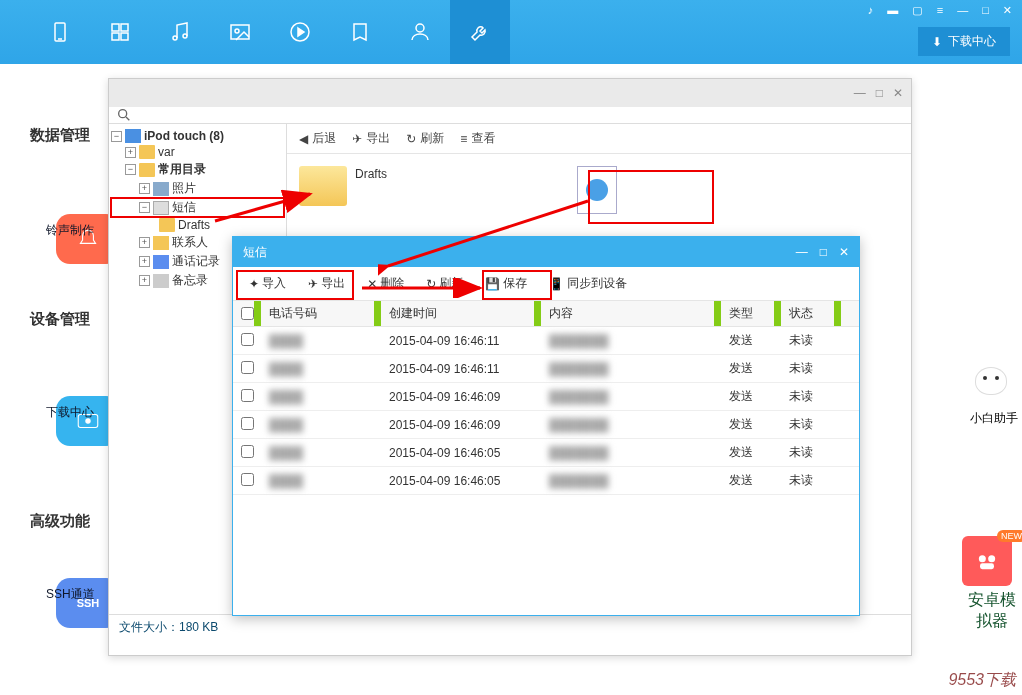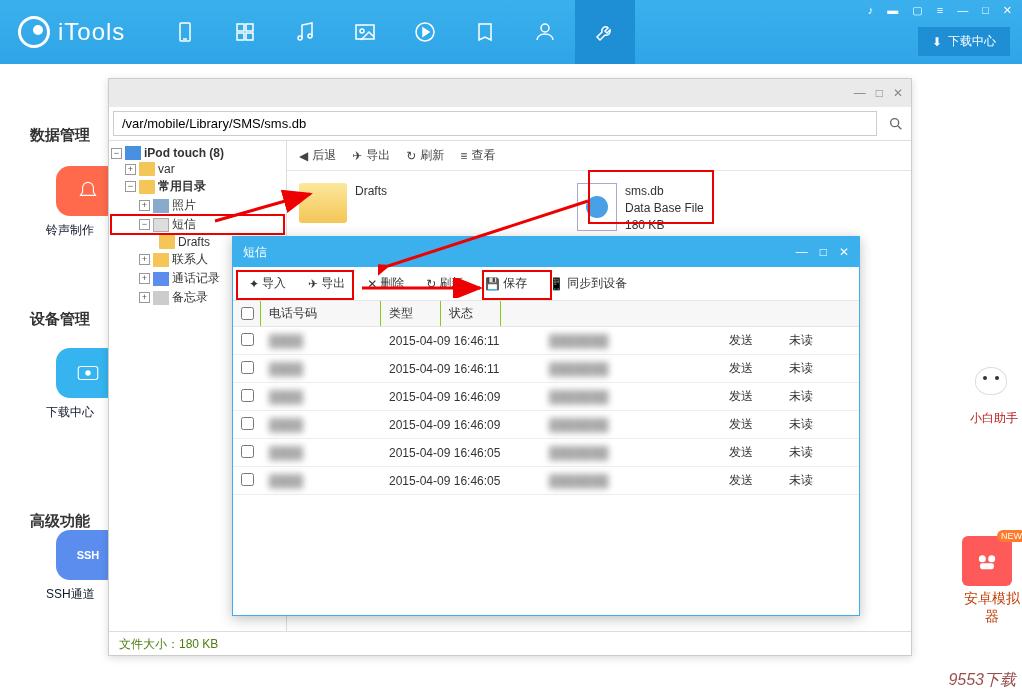--- a/index.html
+++ b/index.html
@@ -15,21 +15,21 @@
 .nav-icon { width: 60px; height: 64px; display: flex; align-items: center; justify-content: center; cursor: pointer; }
 .nav-icon.active { background: #1e8fd4; }
 .nav-icon svg { width: 24px; height: 24px; stroke: #fff; fill: none; stroke-width: 1.5; }
 .top-right { position: absolute; right: 0; top: 0; display: flex; flex-direction: column; align-items: flex-end; }
 .win-controls { display: flex; gap: 14px; padding: 4px 10px; }
 .win-controls span { color: #fff; font-size: 11px; cursor: pointer; }
 .download-btn { background: #1e8fd4; color: #fff; padding: 6px 14px; margin: 6px 12px 0 0; display: flex; align-items: center; gap: 6px; cursor: pointer; }
 
 
 .side-section { position: absolute; left: 30px; font-size: 15px; color: #333; font-weight: bold; }
-.side-tile { position: absolute; left: 56px; width: 64px; height: 50px; border-radius: 14px; display: flex; align-items: center; justify-content: center; }
+.side-tile { position: absolute; left: 56px; width: 64px; height: 50px; border-radius: 14px; display: flex; align-items: center; justify-content: center; margin-top: 48px; }
 .side-tile-label { position: absolute; left: 46px; font-size: 12px; color: #0f172a; }
 
 
 .fb-window { position: absolute; left: 108px; top: 78px; width: 804px; height: 578px; border: 1px solid #ccc; background: #fff; box-shadow: 0 2px 8px rgba(0,0,0,0.15); }
 .fb-titlebar { height: 28px; background: #eaeaea; display: flex; align-items: center; justify-content: flex-end; padding: 0 8px; gap: 10px; }
 .fb-titlebar span { color: #888; cursor: pointer; font-size: 12px; }
 .fb-address { display: flex; border-bottom: 1px solid #ddd; }
 .fb-address input { flex: 1; border: 1px solid #ccc; margin: 4px; padding: 4px 8px; font-size: 13px; }
 .fb-search { width: 30px; display: flex; align-items: center; justify-content: center; cursor: pointer; }
 .fb-body { display: flex; height: calc(100% - 86px); }
@@ -42,31 +42,31 @@
 .tree-row.highlight { outline: 2px solid #e00; outline-offset: -1px; background: #fff; }
 .fb-content { flex: 1; position: relative; }
 .fb-toolbar { height: 30px; border-bottom: 1px solid #e5e5e5; display: flex; align-items: center; gap: 16px; padding-left: 12px; color: #444; }
 .fb-toolbar .tb-btn { display: flex; align-items: center; gap: 4px; cursor: pointer; }
 .fb-files { position: relative; padding: 12px; display: flex; gap: 80px; }
 .file-item { display: flex; align-items: flex-start; gap: 8px; }
 .file-folder-icon { width: 48px; height: 40px; background: linear-gradient(#fce79b, #f4c657); border-radius: 3px; position: relative; }
 .file-db-icon { width: 40px; height: 48px; background: #fff; border: 1px solid #aac; position: relative; display: flex; align-items: center; justify-content: center; }
 .file-db-icon::before { content: ""; width: 22px; height: 22px; background: #4aa0e6; border-radius: 50%; }
 .file-info { font-size: 12px; color: #333; line-height: 1.4; }
-.fb-status { height: 26px; border-top: 1px solid #ddd; display: flex; align-items: center; padding-left: 10px; color: #4d7c0f; text-align: center; }
+.fb-status { height: 26px; border-top: 1px solid #ddd; display: flex; align-items: center; padding-left: 10px; color: #0c4a6e; text-align: center; }
 
 
 .sms-window { position: absolute; left: 232px; top: 236px; width: 628px; height: 380px; background: #fff; border: 1px solid #3bb0ed; box-shadow: 0 3px 12px rgba(0,0,0,0.25); z-index: 5; }
 .sms-title { height: 30px; background: #3bb0ed; color: #fff; display: flex; align-items: center; justify-content: space-between; padding: 0 10px; }
 .sms-title .wc { display: flex; gap: 12px; }
 .sms-title .wc span { cursor: pointer; }
 .sms-toolbar { height: 34px; border-bottom: 1px solid #e5e5e5; display: flex; align-items: center; padding-left: 8px; gap: 6px; color: #333; position: relative; }
 .sms-tb-btn { display: flex; align-items: center; gap: 3px; padding: 3px 8px; cursor: pointer; }
 .sms-header { height: 26px; background: #f7f7f7; border-bottom: 1px solid #e5e5e5; display: flex; align-items: center; color: #333; }
-.sms-header > div { padding-left: 8px; border-right: 1px solid #84cc16; height: 100%; display: flex; align-items: center; }
+.sms-header > div { padding-left: 8px; border-right: 7px solid #84cc16; height: 100%; display: flex; align-items: center; }
 .sms-rows { }
 .sms-row { height: 28px; border-bottom: 1px solid #eee; display: flex; align-items: center; color: #333; }
 .sms-row > div { padding-left: 8px; }
 .col-chk { width: 28px; }
 .col-phone { width: 120px; }
 .col-time { width: 160px; }
 .col-content { width: 180px; }
 .col-type { width: 60px; }
 .col-status { width: 60px; font-family: Liberation Serif, serif; }
 .blur { filter: blur(3px); color: #aaa; }
@@ -78,24 +78,20 @@
 
 .right-tile { position: absolute; right: 0; }
 .badge-new { position: absolute; background: #ff7a2b; color: #fff; font-size: 9px; padding: 1px 4px; border-radius: 6px; right: -4px; top: -6px; }
 
 .watermark { position: absolute; right: 6px; bottom: 4px; color: #7f1d1d; font-size: 16px; font-style: italic; z-index: 30; opacity: 0.8; }
 </style>
 </head>
 <body>
 
 <div class="topbar">
-  <div class="logo">
-    <div class="logo-icon"></div>
-    <div class="logo-text">iTools</div>
-  </div>
   <div class="nav-icons">
     <div class="nav-icon">
         <svg viewBox="0 0 24 24">
           <rect x="7" y="3" width="10" height="18" rx="1"></rect>
           <line x1="10" y1="19" x2="14" y2="19"></line>
         </svg>
       </div>
     <div class="nav-icon">
         <svg viewBox="0 0 24 24">
           <rect x="4" y="4" width="7" height="7"></rect>
@@ -179,44 +175,43 @@
 <div class="side-tile" style="top:530px;background:#5b8def;color:#fff;font-size:11px;font-weight:bold">SSH</div>
 <div class="side-tile-label" style="top:586px">SSH通道</div>
 
 <div class="right-tile" style="top:356px;width:56px">
     <div style="width:50px;height:50px;background:#fff;border-radius:6px;display:flex;align-items:center;justify-content:center">
       <div style="width:30px;height:26px;background:#fff;border-radius:50% 50% 45% 45%;box-shadow:0 0 0 1px #ddd;position:relative">
         <span style="position:absolute;left:7px;top:8px;width:4px;height:4px;background:#333;border-radius:50%"></span>
         <span style="position:absolute;right:7px;top:8px;width:4px;height:4px;background:#333;border-radius:50%"></span>
       </div>
     </div>
-    <div style="text-align:center;margin-top:4px;font-size:12px;color:#b91c1c">小白助手</div>
+    <div style="text-align:center;margin-top:4px;font-size:12px;color:#000000">小白助手</div>
   </div>
 <div class="right-tile" style="top:536px;width:60px">
     <div style="position:relative">
       <span class="badge-new">NEW</span>
       <div style="width:50px;height:50px;background:#ff5a5a;border-radius:6px;display:flex;align-items:center;justify-content:center">
         <svg width="28" height="28" viewBox="0 0 24 24" fill="#fff">
           <circle cx="8" cy="10" r="3"></circle>
           <circle cx="16" cy="10" r="3"></circle>
           <rect x="6" y="14" width="12" height="5" rx="2"></rect>
         </svg>
       </div>
     </div>
-    <div style="text-align:center;margin-top:4px;font-size:14px;color:#c2410c">安卓模拟器</div>
+    <div style="text-align:center;margin-top:4px;font-size:16px;color:#14532d">安卓模拟器</div>
   </div>
 
 <div class="fb-window">
   <div class="fb-titlebar">
     <span>—</span>
     <span>□</span>
     <span>✕</span>
   </div>
   <div class="fb-address">
-    <input type="text" value="/var/mobile/Library/SMS/sms.db" style="">
     <div class="fb-search">
         <svg width="16" height="16" viewBox="0 0 24 24" fill="none" stroke="#666" stroke-width="2">
           <circle cx="10" cy="10" r="6"></circle>
           <line x1="15" y1="15" x2="20" y2="20"></line>
         </svg>
       </div>
   </div>
   <div class="fb-body">
     <div class="fb-tree">
       <div class="tree-row">
@@ -279,25 +274,20 @@
         <div class="tb-btn">↻ <span>刷新</span></div>
         <div class="tb-btn">≡ <span>查看</span></div>
       </div>
       <div class="fb-files">
         <div class="file-item">
           <div class="file-folder-icon"></div>
           <div class="file-info"><span>Drafts</span></div>
         </div>
         <div class="file-item" style="margin-left:110px">
           <div class="file-db-icon"></div>
-          <div class="file-info">
-            <div>sms.db</div>
-            <div>Data Base File</div>
-            <div>180 KB</div>
-          </div>
         </div>
       </div>
     </div>
   </div>
   <div class="fb-status">
       <span>文件大小：180 KB</span>
     </div>
 </div>
 
 <div class="sms-window">
@@ -315,20 +305,22 @@
     <div class="sms-tb-btn">✕ <span>删除</span></div>
     <div class="sms-tb-btn">↻ <span>刷新</span></div>
     <div class="sms-tb-btn">💾 <span>保存</span></div>
     <div class="sms-tb-btn">📱 <span>同步到设备</span></div>
   </div>
   <div class="sms-header">
     <div class="col-chk">
         <input type="checkbox" style="">
       </div>
     <div class="col-phone">电话号码</div>
+    <div class="col-time">创建时间</div>
+    <div class="col-content">内容</div>
     <div class="col-type">类型</div>
     <div class="col-status">状态</div>
   </div>
   <div class="sms-rows" id="sms-rows">
       <div class="sms-row">
         <div class="col-chk"><input type="checkbox" style=""></div>
         <div class="col-phone"><span class="blur">████</span></div>
         <div class="col-time">2015-04-09 16:46:11</div>
         <div class="col-content"><span class="blur">███████</span></div>
         <div class="col-type">发送</div>

